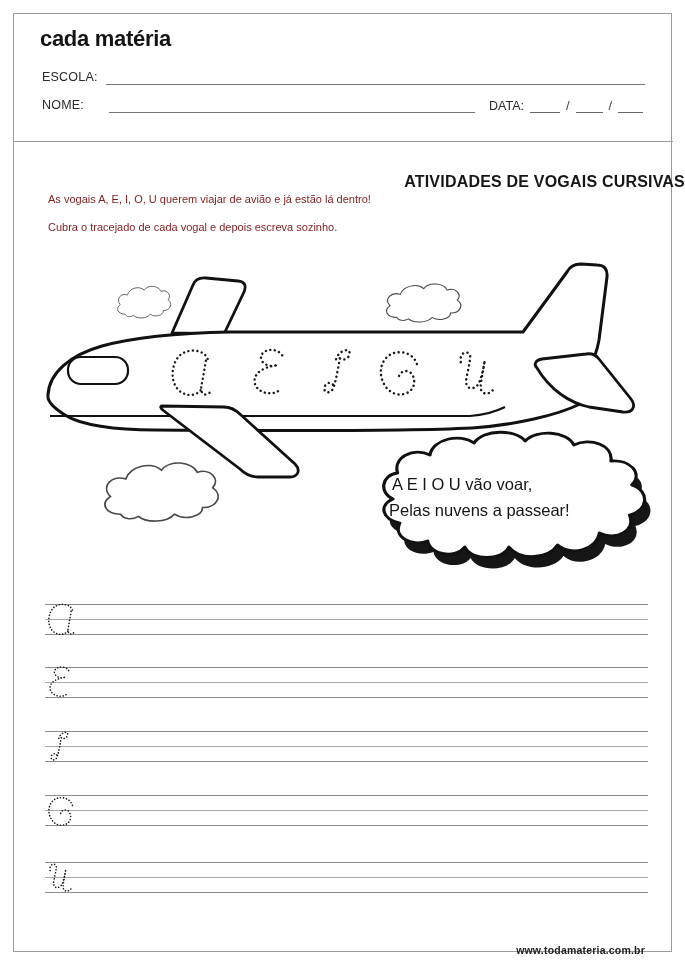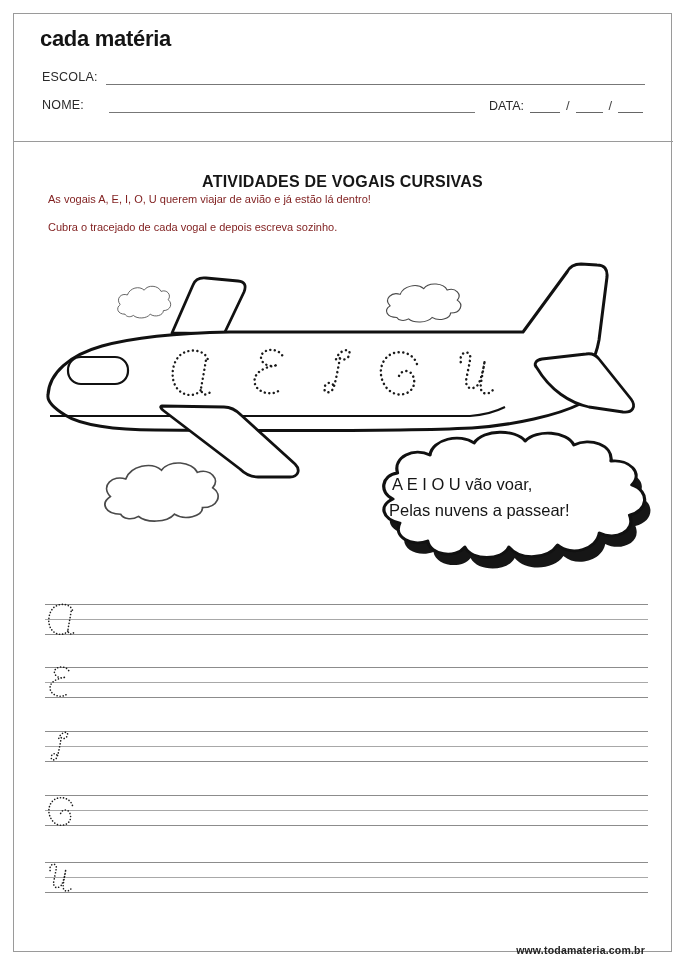--- a/index.html
+++ b/index.html
@@ -7,21 +7,21 @@
   .frame{position:absolute;left:13px;top:13px;width:657px;height:937px;border:1.5px solid #9a9a9a;background:#fff;}
   .divider{position:absolute;left:13px;top:141px;width:660px;border-top:1.5px solid #9a9a9a;}
   .logo{position:absolute;left:40px;top:26px;font-size:22px;font-weight:bold;letter-spacing:-0.3px;color:#141414;}
   .form-row{position:absolute;display:flex;font-size:12.5px;color:#2a2a2a;letter-spacing:0.2px;}
   .form-row .lbl{white-space:nowrap;padding-bottom:1px;}
   .fill-line{flex:1;border-bottom:1.3px solid #777;height:14px;margin-left:8px;}
   .date-group{position:absolute;display:flex;align-items:flex-end;gap:6px;font-size:12.5px;color:#2a2a2a;}
   .blank{display:inline-block;border-bottom:1.3px solid #666;height:13px;}
   .b1{width:30px}.b2{width:27px}.b3{width:25px}
   .slash{padding-bottom:0;color:#444;font-size:13px;}
-  .title{position:absolute;left:0;top:173px;width:685px;text-align:center;font-size:16px;font-weight:bold;letter-spacing:0.2px;color:#161616;}
+  .title{position:absolute;left:0;top:173px;width:685px;text-align:right;font-size:16px;font-weight:bold;letter-spacing:0.2px;color:#161616;}
   .instructions{position:absolute;left:48px;top:185px;font-size:11px;line-height:28px;color:#7f1d1d;}
   .plane-svg{position:absolute;left:40px;top:255px;overflow:visible;}
   .plane-line{fill:#fff;stroke:#111;stroke-width:3;stroke-linejoin:round;}
   .plane-mid{fill:#fff;stroke:#111;stroke-width:2.8;stroke-linejoin:round;}
   .plane-thin{fill:none;stroke:#111;stroke-width:2;}
   .window{fill:#fff;stroke:#111;stroke-width:2.2;}
   .cloud-line{fill:#fff;stroke:#4a4a4a;stroke-width:1.4;}
   .speech-cloud{fill:#fff;stroke:#111;stroke-width:2.8;stroke-linejoin:round;}
   .speech-shadow{fill:#161616;stroke:none;}
   .speech-text{font-family:"Liberation Sans",sans-serif;font-size:16.5px;fill:#161616;}

